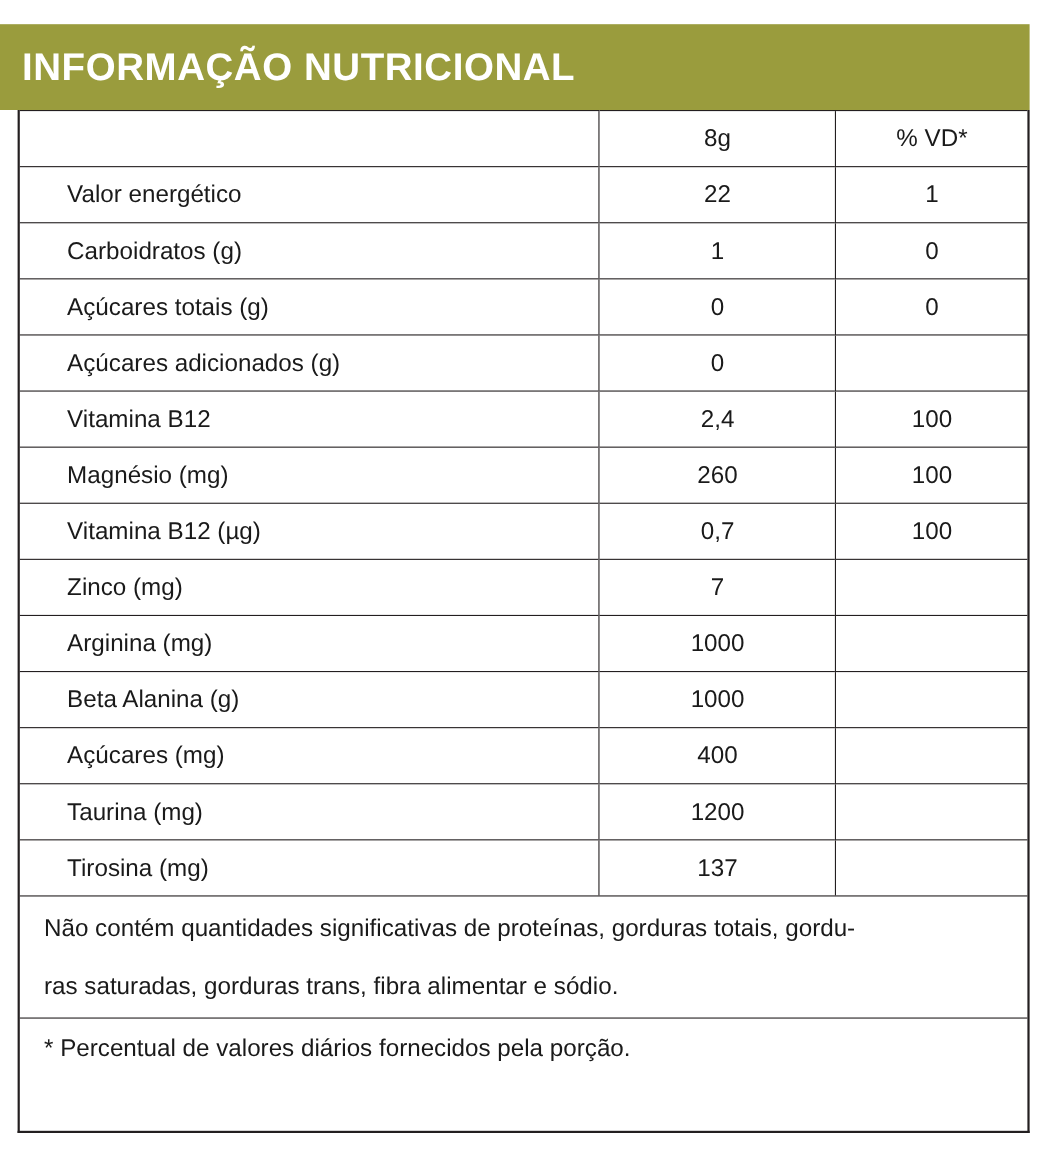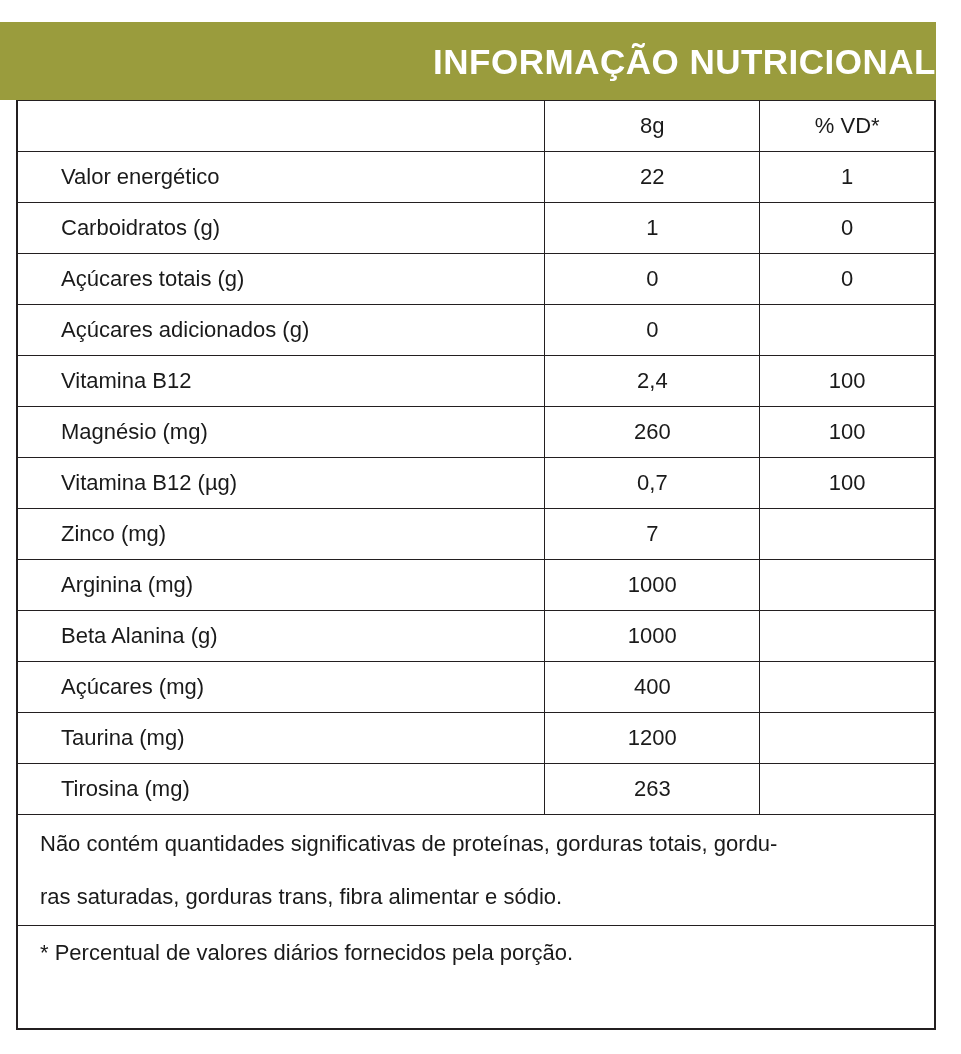--- a/index.html
+++ b/index.html
@@ -26,21 +26,21 @@
   
   .header-bar {
     position: absolute;
     left: 0;
     top: 22px;
     width: 936px;
     height: 78px;
     background: #9a9c3d;
     display: flex;
     align-items: center;
-    justify-content: flex-end;
+    justify-content: flex-start;
   }
   .header-title {
     color: #ffffff;
     font-size: 35px;
     font-weight: bold;
     letter-spacing: 0.5px;
     line-height: 1;
     padding-left: 20px;
   }
 
@@ -203,21 +203,21 @@
           <td class="amt">400</td>
           <td class="vd"></td>
         </tr>
         <tr>
           <td class="name">Taurina (mg)</td>
           <td class="amt">1200</td>
           <td class="vd"></td>
         </tr>
         <tr>
           <td class="name">Tirosina (mg)</td>
-          <td class="amt">263</td>
+          <td class="amt">137</td>
           <td class="vd"></td>
         </tr>
       </tbody>
     </table>
 
     <div class="footnotes">
       <div class="note-main">
         <span class="l1">Não contém quantidades significativas de proteínas, gorduras totais, gordu-</span>
         <span class="l2">ras saturadas, gorduras trans, fibra alimentar e  sódio.</span>
       </div>

